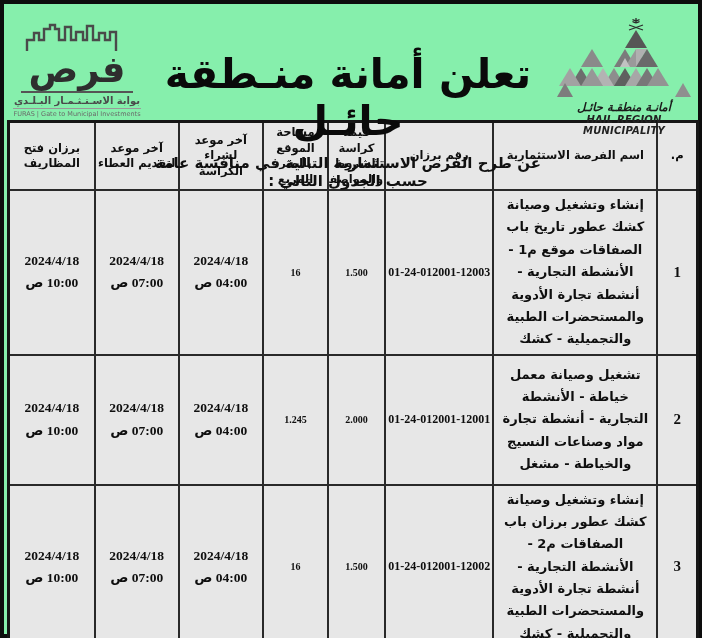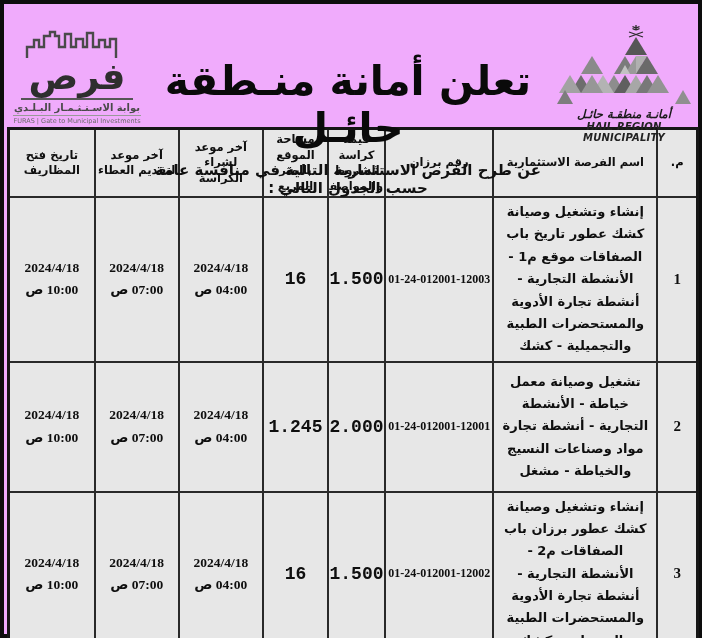--- a/index.html
+++ b/index.html
@@ -1,19 +1,19 @@
 <!DOCTYPE html>
 <html><head>
 <meta charset="utf-8">
 <style>
   * { margin:0; padding:0; box-sizing:border-box; }
   html,body { width:702px; height:638px; background:#fff; overflow:hidden;
               font-family:"DejaVu Sans", sans-serif; }
   .ad { position:relative; width:702px; height:638px; border:4px solid #0d0d0d;
-        background:#f0abfc; padding:18px 3px; }
+        background:#86efac; padding:11px 3px; }
 
   
   .header { display:flex; align-items:stretch; height:104px; direction:ltr; }
   .furas-logo { width:136px; padding:4px 2px 0 6px; text-align:center; color:#3c3c3c; }
   .furas-skyline { display:block; margin:2px auto 0; }
   .furas-word { font-size:37px; font-weight:bold; color:#2e2e2e; line-height:1.05;
                 letter-spacing:1px; }
   .furas-rule { border-top:2px solid #555; margin:1px 8px; }
   .furas-tag-ar { font-size:10px; font-weight:bold; color:#4a4a4a; direction:rtl; margin-top:2px; }
   .furas-tag-en { font-size:6.5px; color:#6a6a6a; border-top:1px solid #999; margin-top:2px; padding-top:1px; }
@@ -33,22 +33,22 @@
                text-align:center; vertical-align:middle; color:#0f0f0f; overflow:hidden; }
   table.opps th { font-size:11.5px; font-weight:bold; line-height:1.35; padding:2px 1px; }
   tr.hdr { height:52px; }
   tr.r1 { height:142px; } tr.r2 { height:130px; } tr.r3 { height:136px; }
 
   td.no { font-family:"Liberation Serif", "DejaVu Sans", serif; font-size:15px; font-weight:bold; }
   td.name { font-size:13px; font-weight:bold; text-align:justify; text-align-last:center;
             padding:3px 7px; line-height:1.72; }
   td.num  { font-family:"Liberation Serif", "DejaVu Sans", serif; font-size:12px;
             font-weight:bold; white-space:nowrap; }
-  td.val, td.area { font-family:Liberation Mono, monospace;
-            font-size:18px; font-weight:bold; }
+  td.val, td.area { font-family:Liberation Serif, serif;
+            font-size:10px; font-weight:bold; }
   td.date { font-family:"Liberation Serif", "DejaVu Sans", serif; font-size:13.5px;
             font-weight:bold; line-height:1.65; direction:rtl; }
 </style>
 </head>
 <body>
 
 <div class="ad">
 
   <div class="header">
 
@@ -117,21 +117,21 @@
     </colgroup>
     <thead>
       <tr class="hdr">
         <th>م.</th>
         <th>اسم الفرصة الاستثمارية</th>
         <th>رقم برزان</th>
         <th>قيمة كراسة الشروط والمواصفات</th>
         <th>مساحة الموقع بالمتر المربع</th>
         <th>آخر موعد لشراء الكراسة</th>
         <th>آخر موعد لتقديم العطاء</th>
-        <th>تاريخ فتح المظاريف</th>
+        <th>برزان فتح المظاريف</th>
       </tr>
     </thead>
     <tbody>
       <tr class="r1">
         <td class="no">1</td>
         <td class="name">إنشاء وتشغيل وصيانة كشك عطور تاريخ باب الصفاقات موقع م1 - الأنشطة التجارية - أنشطة تجارة الأدوية والمستحضرات الطبية والتجميلية - كشك</td>
         <td class="num">01-24-012001-12003</td>
         <td class="val">1.500</td>
         <td class="area">16</td>
         <td class="date">

